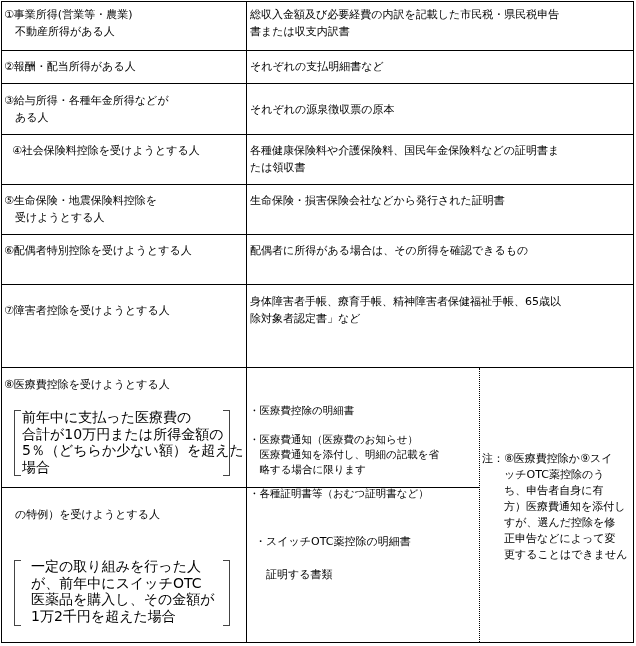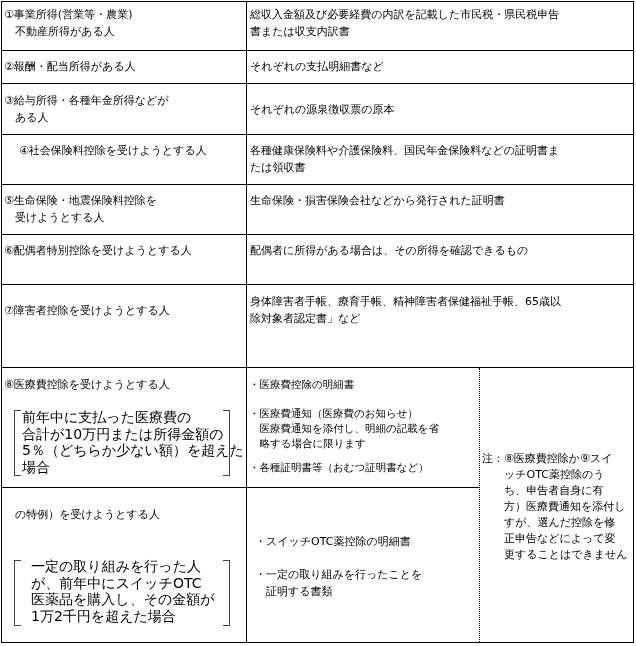--- a/index.html
+++ b/index.html
@@ -4,21 +4,21 @@
 <style>
   html, body { margin:0; padding:0; background:#ffffff; }
   body { width:636px; height:646px; position:relative; overflow:hidden;
          font-family:"DejaVu Sans", "Liberation Sans", sans-serif; color:#000; }
   .tbl { position:absolute; left:1px; top:1px; width:633px; height:642px;
          border:1.5px solid #000; box-sizing:border-box; }
   .hline { position:absolute; left:0; height:0; border-top:1.5px solid #000; }
   .vline { position:absolute; top:0; width:0; border-left:1.5px solid #000; }
   .dotv { position:absolute; width:0; border-left:1.5px dotted #000; }
   .cell { position:absolute; font-size:11px; line-height:17px; white-space:pre; letter-spacing:0; }
-  .small { font-size:10.5px; line-height:15px; }
+  .small { font-size:10.5px; line-height:15px;margin-top:26px; }
   .note { font-size:11px; line-height:16px; }
   .bracket { position:absolute; border:1px solid #444; }
   .br-l { border-right:none; width:6px; }
   .br-r { border-left:none; width:6px; }
   .sub { font-size:14px; line-height:16.5px; }
 </style>
 </head>
 <body>
 
 <div class="tbl">
@@ -39,21 +39,21 @@
 
 <div class="cell" style="left:4px;top:6px"><div>①事業所得(営業等・農業)</div><div>　不動産所得がある人</div></div>
 <div class="cell" style="left:250px;top:6px"><div>総収入金額及び必要経費の内訳を記載した市民税・県民税申告</div><div>書または収支内訳書</div></div>
 
 <div class="cell" style="left:4px;top:58px"><div>②報酬・配当所得がある人</div></div>
 <div class="cell" style="left:250px;top:58px"><div>それぞれの支払明細書など</div></div>
 
 <div class="cell" style="left:4px;top:92px"><div>③給与所得・各種年金所得などが</div><div>　ある人</div></div>
 <div class="cell" style="left:250px;top:101px"><div>それぞれの源泉徴収票の原本</div></div>
 
-<div class="cell" style="left:19px;top:142px"><div>④社会保険料控除を受けようとする人</div></div>
+<div class="cell" style="left:12px;top:142px"><div>④社会保険料控除を受けようとする人</div></div>
 <div class="cell" style="left:250px;top:142px"><div>各種健康保険料や介護保険料、国民年金保険料などの証明書ま</div><div>たは領収書</div></div>
 
 <div class="cell" style="left:4px;top:192px"><div>⑤生命保険・地震保険料控除を</div><div>　受けようとする人</div></div>
 <div class="cell" style="left:250px;top:192px"><div>生命保険・損害保険会社などから発行された証明書</div></div>
 
 <div class="cell" style="left:4px;top:242px"><div>⑥配偶者特別控除を受けようとする人</div></div>
 <div class="cell" style="left:250px;top:242px"><div>配偶者に所得がある場合は、その所得を確認できるもの</div></div>
 
 <div class="cell" style="left:4px;top:302px"><div>⑦障害者控除を受けようとする人</div></div>
 <div class="cell" style="left:250px;top:293px"><div>身体障害者手帳、療育手帳、精神障害者保健福祉手帳、65歳以</div><div>除対象者認定書」など</div></div>
@@ -66,15 +66,15 @@
 <div class="cell small" style="left:249px;top:377px"><div>・医療費控除の明細書</div></div>
 <div class="cell small" style="left:249px;top:406px"><div>・医療費通知（医療費のお知らせ）</div><div>　医療費通知を添付し、明細の記載を省</div><div>　略する場合に限ります</div></div>
 <div class="cell small" style="left:249px;top:460px"><div>・各種証明書等（おむつ証明書など）</div></div>
 
 <div class="cell" style="left:4px;top:506px"><div>　の特例）を受けようとする人</div></div>
 <div class="bracket br-l" style="left:14px;top:560px;height:64px"></div>
 <div class="bracket br-r" style="left:223px;top:560px;height:64px"></div>
 <div class="cell sub" style="left:31px;top:558px"><div>一定の取り組みを行った人</div><div>が、前年中にスイッチOTC</div><div>医薬品を購入し、その金額が</div><div>1万2千円を超えた場合</div></div>
 
 <div class="cell" style="left:255px;top:533px"><div>・スイッチOTC薬控除の明細書</div></div>
-<div class="cell" style="left:255px;top:566px"><div>・一定の取り組みを行ったことを</div><div>　証明する書類</div></div>
+<div class="cell" style="left:255px;top:566px"><div>　証明する書類</div></div>
 
 <div class="cell note" style="left:482px;top:451px"><div>注：⑧医療費控除か⑨スイ</div><div>　　ッチOTC薬控除のう</div><div>　　ち、申告者自身に有</div><div>　　方）医療費通知を添付し</div><div>　　すが、選んだ控除を修</div><div>　　正申告などによって変</div><div>　　更することはできません</div></div>
 
 </body></html>

